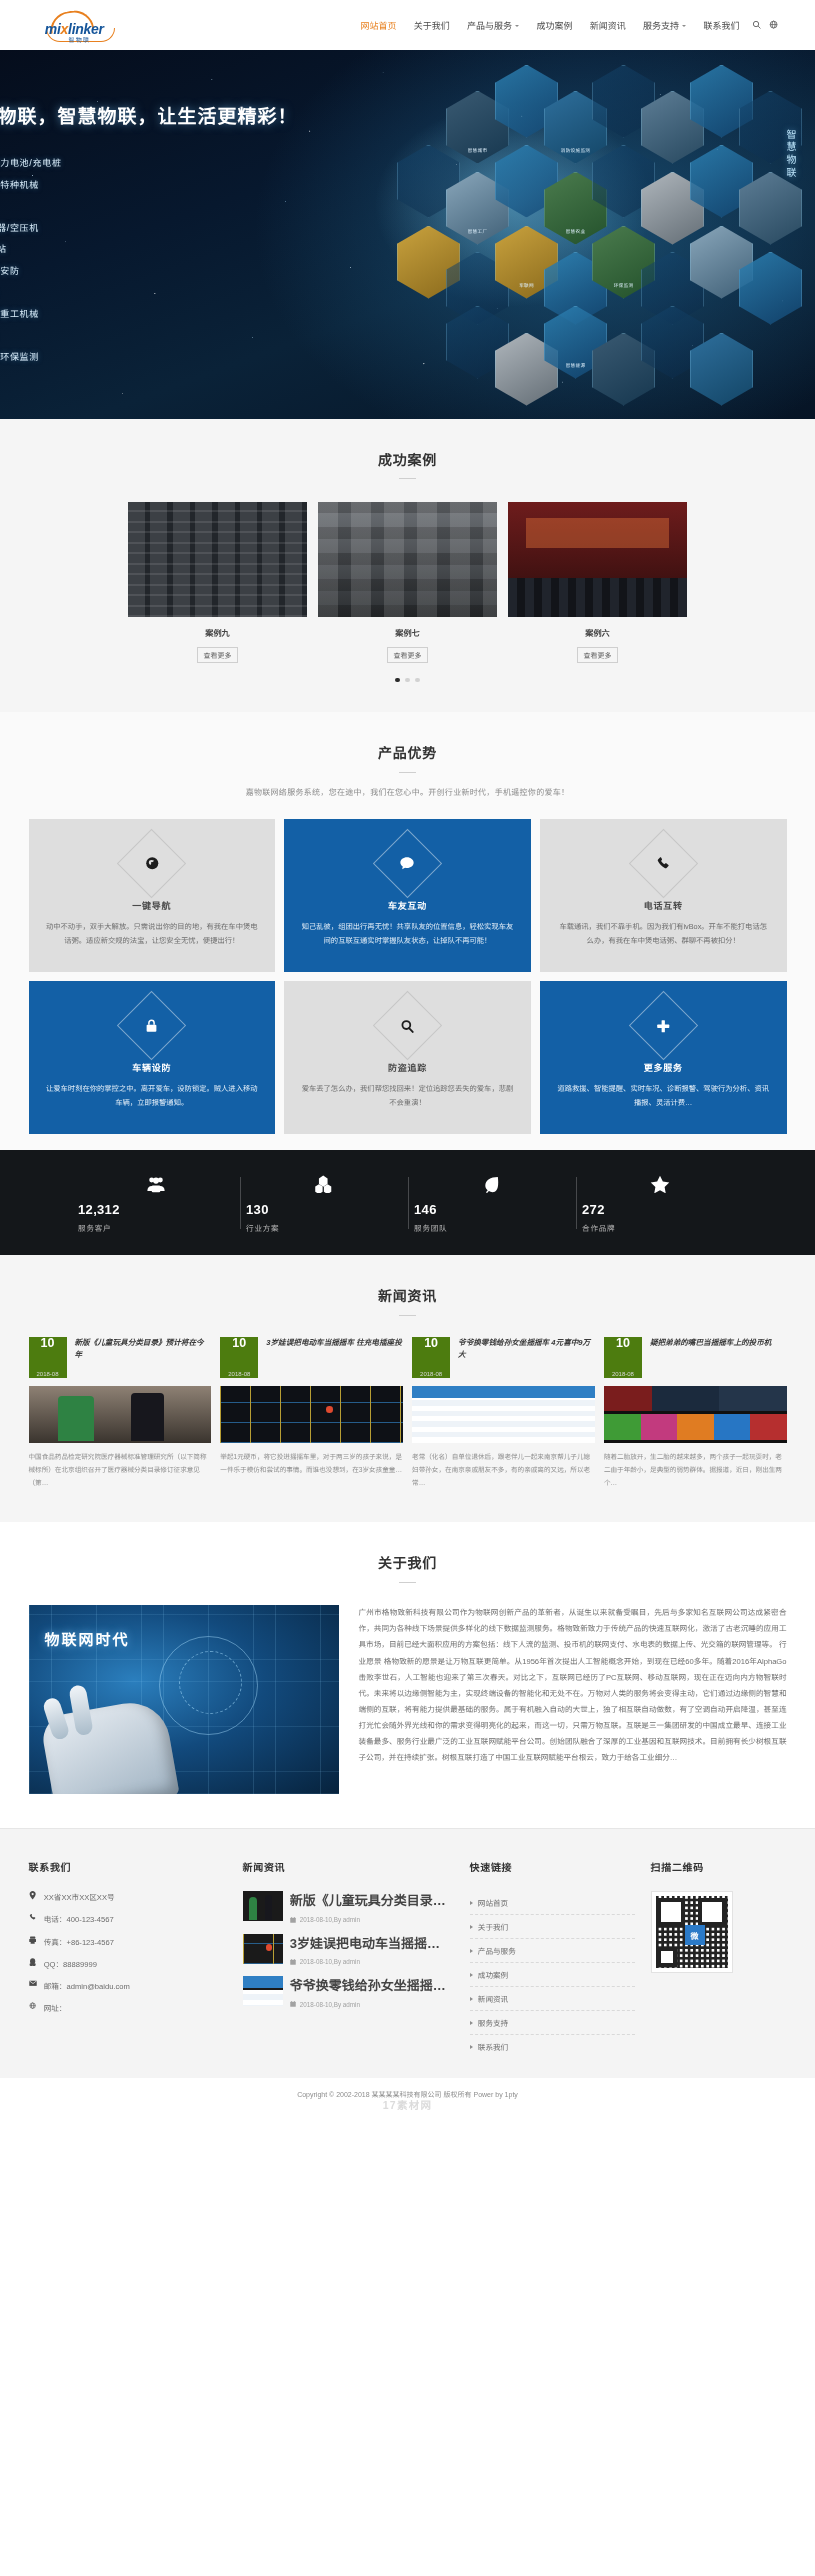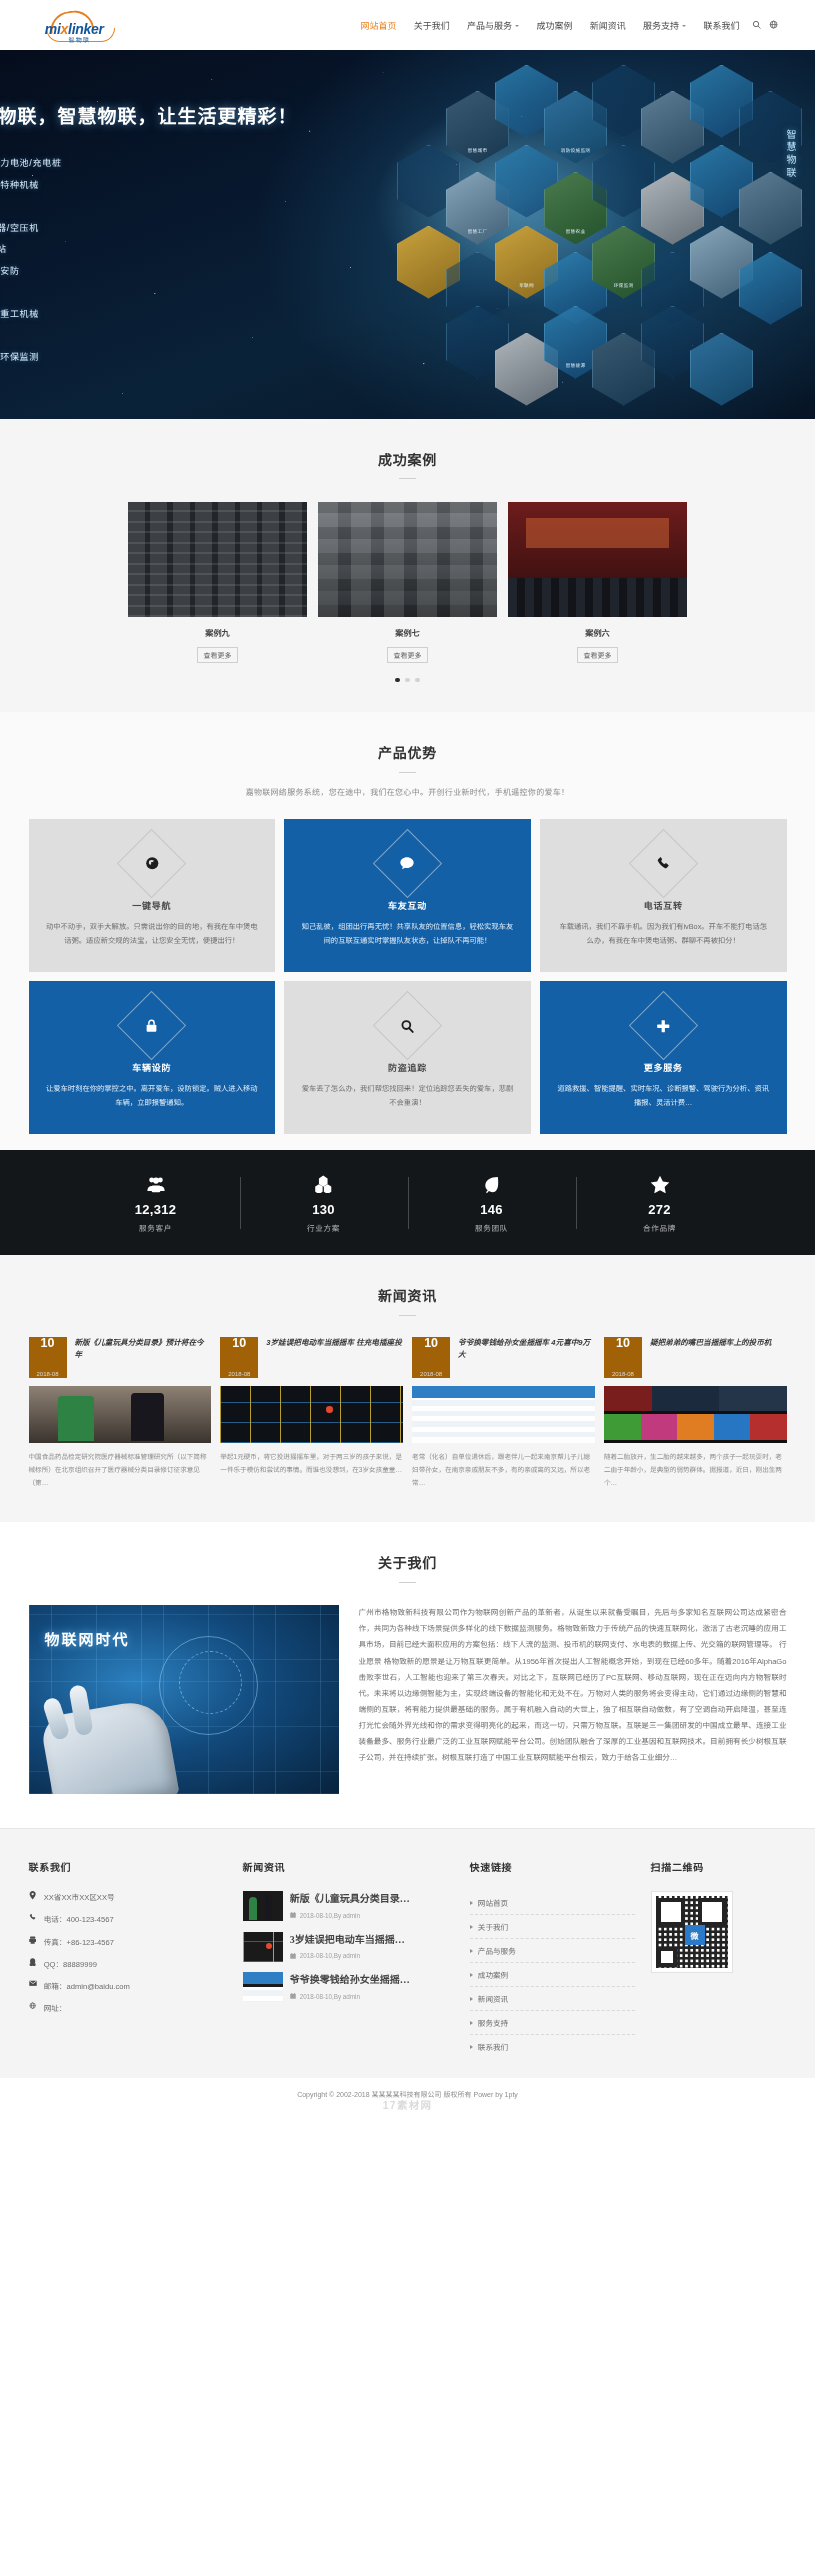--- a/index.html
+++ b/index.html
@@ -144,33 +144,33 @@
   .adv-card.blue .adv-ico .diamond{border:0.7px solid rgba(255,255,255,.45);}
   .adv-ico svg{position:relative;z-index:2;}
   .adv-title{font-size:9px;font-weight:bold;margin-top:10.5px;letter-spacing:0.7px;}
   .adv-desc{font-size:7.3px;line-height:1.95;margin-top:8px;}
   .adv-card.grey .adv-desc{color:#6d6d6d;}
   .adv-card.blue .adv-desc{color:#e3eef8;}
 
   
   .stats{background:#14171a;height:105px;display:flex;align-items:center;}
   .stats-grid{width:672px;margin:0 auto;display:grid;grid-template-columns:repeat(4,1fr);}
-  .stat{text-align:center;position:relative;padding:0 6.6px;}
+  .stat{position:relative;padding:0 6.6px;}
   .stat + .stat::before{content:"";position:absolute;left:0;top:4px;bottom:4px;width:0.7px;
     background:rgba(255,255,255,.22);}
   .stat-ico{height:22.4px;display:flex;align-items:center;justify-content:center;}
   .stat-num{font-size:13px;color:#ffffff;font-weight:bold;margin-top:6.6px;letter-spacing:0.3px;}
   .stat-lbl{font-size:7.6px;color:#b6b6b6;margin-top:5.3px;letter-spacing:0.7px;}
 
   
   .news{background:#f5f5f5;padding-bottom:33px;}
   .news-grid{width:758px;margin:21px auto 0;display:grid;grid-template-columns:repeat(4,1fr);gap:9.2px;}
   .news-card{background:transparent;}
   .news-head{display:flex;gap:8px;}
-  .news-date{width:38px;height:41px;background:#a16207;color:#fff;display:flex;flex-direction:column;
+  .news-date{width:38px;height:41px;background:#4d7c0f;color:#fff;display:flex;flex-direction:column;
     align-items:center;justify-content:center;flex:none;gap:16px;}
   .news-day{font-size:12.5px;font-weight:bold;line-height:1;}
   .news-ym{font-size:6px;margin-top:5.3px;color:#d7d7d7;}
   .news-title{font-size:7.6px;color:#3a3a3a;line-height:1.62;font-weight:bold;font-style:italic;}
   .news-img{width:100%;height:57px;margin-top:8px;position:relative;overflow:hidden;background:#111;}
   .news-exc{font-size:6.6px;color:#8d8d8d;line-height:1.95;margin-top:8px;}
 
   .n-img1{background:linear-gradient(#8e8174,#3a342e);}
   .n-img1::before{content:"";position:absolute;left:16%;top:18%;width:20%;height:78%;background:#2e8243;border-radius:4px 4px 0 0;}
   .n-img1::after{content:"";position:absolute;left:56%;top:12%;width:18%;height:84%;background:#17171d;border-radius:4px 4px 0 0;}
@@ -214,21 +214,21 @@
 
   
   .footer{background:#f4f4f4;padding:30px 0 20px;border-top:0.7px solid #e6e6e6;}
   .footer-grid{width:758px;margin:0 auto;display:grid;grid-template-columns:198px 211px 165px 152px;gap:16px;}
   .f-title{font-size:10px;font-weight:bold;color:#333;letter-spacing:0.7px;margin-bottom:17px;}
   .f-contact li{list-style:none;display:flex;align-items:flex-start;gap:6.6px;font-size:7.6px;
     color:#6c6c6c;margin-bottom:11.2px;}
   .f-contact .fi{width:8.6px;flex:none;display:flex;justify-content:center;color:#4c4c4c;}
   .f-news li{list-style:none;display:flex;gap:7.3px;margin-bottom:10.5px;}
   .f-news .fn-img{width:40px;height:30px;flex:none;position:relative;overflow:hidden;background:#1a1a1a;}
-  .f-news .fn-t{font-size:10px;color:#444;font-weight:bold;line-height:1.5;font-family:Liberation Serif, serif;}
+  .f-news .fn-t{font-size:13px;color:#444;font-weight:bold;line-height:1.5;}
   .f-news .fn-m{font-size:6.3px;color:#a2a2a2;margin-top:5.3px;display:flex;align-items:center;gap:4px;}
   .f-links li{list-style:none;font-size:7.6px;color:#6c6c6c;padding:6px 0;
     border-bottom:0.7px dashed #d9d9d9;display:flex;align-items:center;gap:5.3px;}
   .f-links li:last-child{border-bottom:none;}
   .tri{width:0;height:0;border-top:2.3px solid transparent;border-bottom:2.3px solid transparent;
     border-left:3.3px solid #8e8e8e;}
   .qr{width:82px;height:82px;background:#ffffff;padding:4px;border:0.7px solid #e2e2e2;}
   .qr-inner{width:100%;height:100%;position:relative;background:#fff;
     background-image:
       repeating-linear-gradient(0deg,#111 0 2.6px,transparent 2.6px 5.3px),

